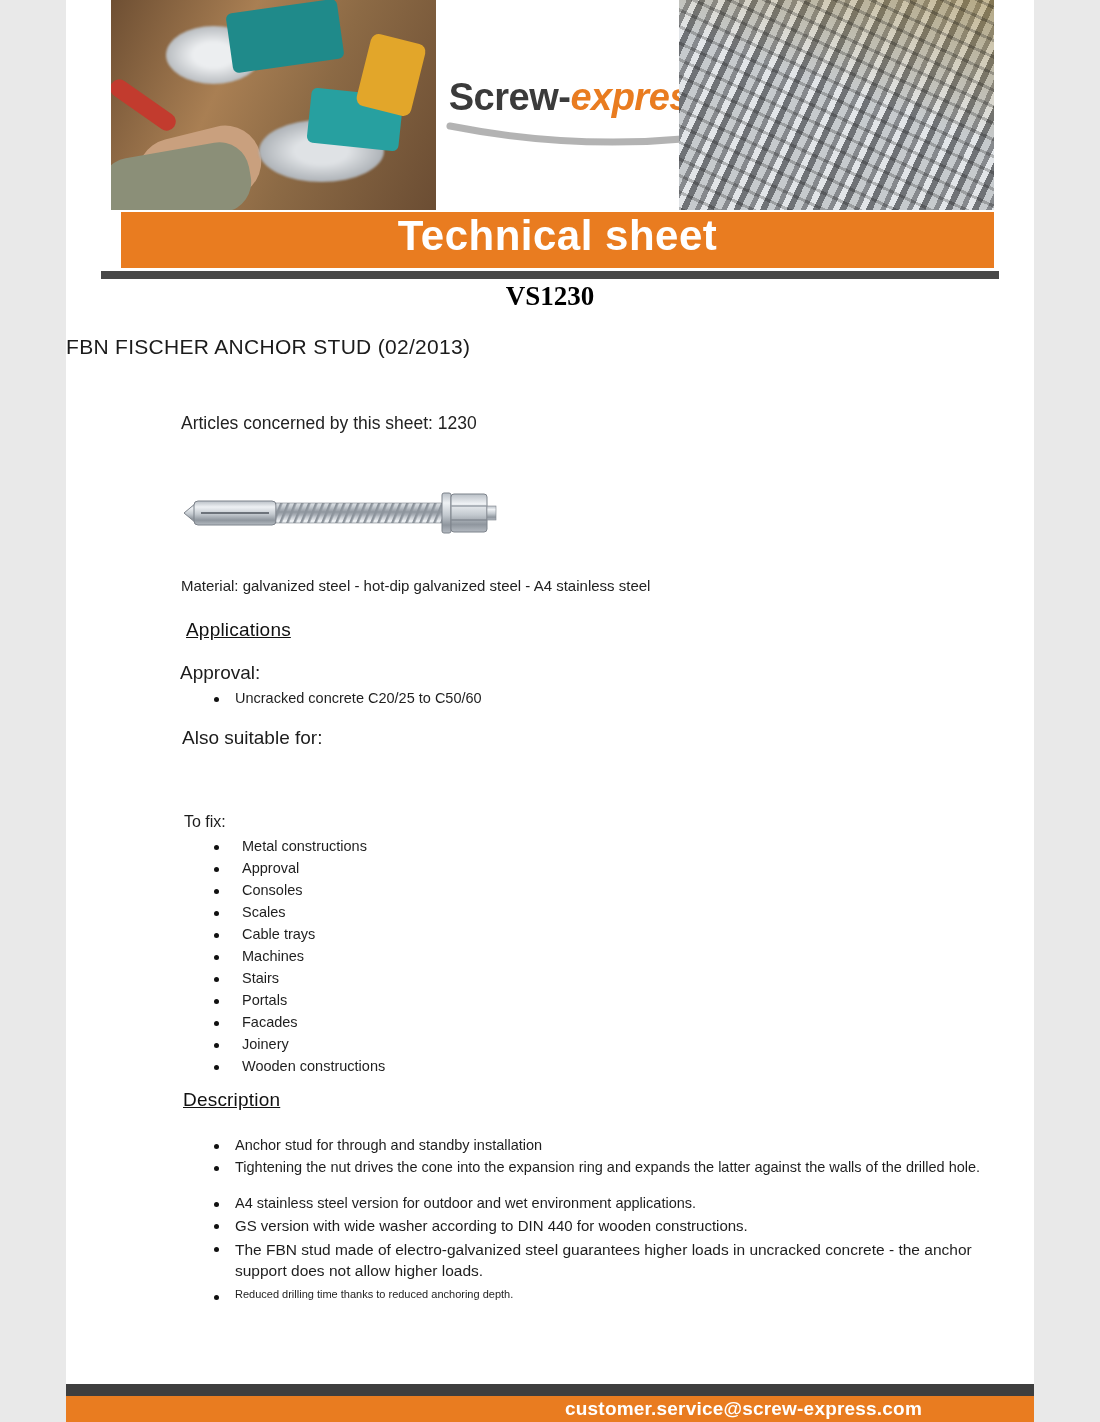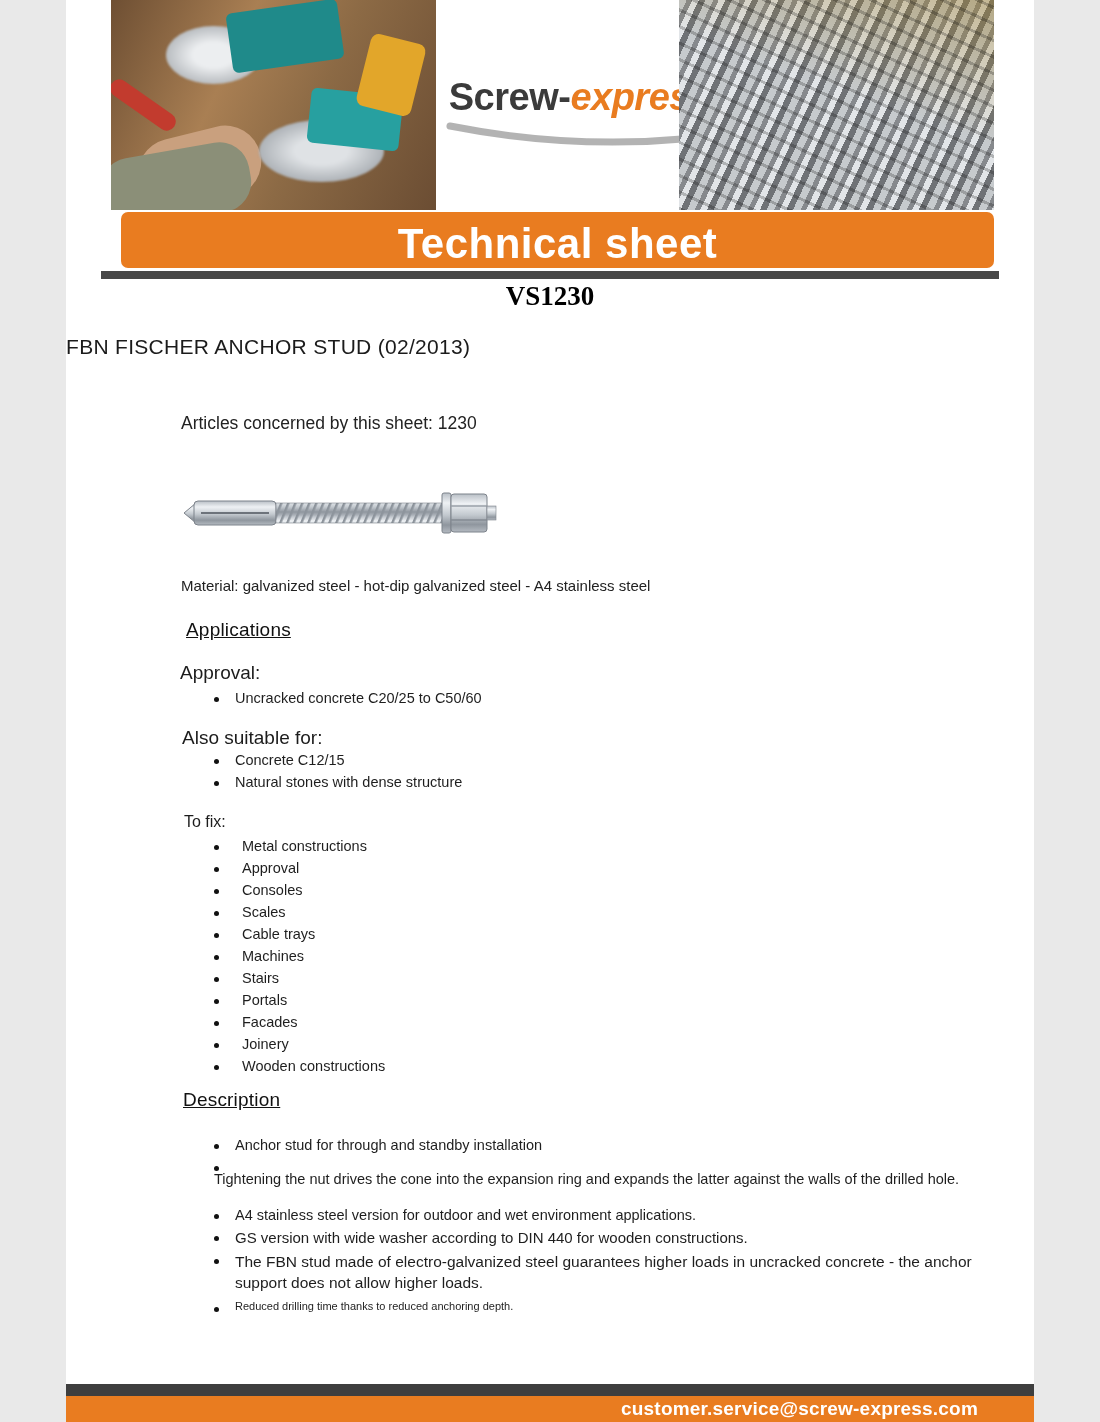--- a/index.html
+++ b/index.html
@@ -32,21 +32,21 @@
   .blob.glint{left:0;top:0;width:315px;height:210px;
     background:repeating-linear-gradient(25deg, rgba(0,0,0,.22) 0 3px, transparent 3px 15px);}
 
   .logo{position:absolute;left:372px;top:76px;width:370px;text-align:center;white-space:nowrap;}
   .logo .p1{font-weight:700;font-size:38px;color:#3b3b3b;letter-spacing:-.5px;}
   .logo .p2{font-weight:700;font-style:italic;font-size:38px;color:var(--accent);letter-spacing:-.5px;}
   .swoosh{position:absolute;left:8px;top:44px;width:354px;height:34px;}
 
   .banner{
     position:absolute;left:55px;right:40px;top:212px;height:56px;
-    background:var(--accent);display:flex;align-items:flex-end;justify-content:center;border-radius:7px;
+    background:var(--accent);display:flex;align-items:flex-start;justify-content:center;
   }
   .banner span{color:#fff;font-weight:700;font-size:42px;letter-spacing:.5px;}
   .rule{position:absolute;left:35px;right:35px;top:271px;height:8px;background:#474747;}
 
   
   .code-title{position:absolute;left:0;right:0;top:281px;text-align:center;
     font-family:"Liberation Serif", serif;font-weight:700;font-size:27px;color:#000;}
   .doc-title{position:absolute;left:0;right:0;top:335px;text-align:left;
     font-size:21px;font-weight:500;color:#1b1b1b;letter-spacing:.3px;}
   .articles{position:absolute;left:115px;top:413px;font-size:17.5px;color:#222;}
@@ -71,29 +71,29 @@
   .approval-list{left:148px;top:690px;}
   .also-list{left:148px;top:752px;}
   .tofix-list{left:148px;top:838px;}
   .tofix-list li{margin-bottom:6.5px;gap:7px;}
 
   .desc-list{left:148px;top:1137px;width:820px;}
   .desc-list li{margin-bottom:6px;}
   .desc-list .dot{width:6px;height:6px;margin-top:8px;}
   .desc-list .txt{font-size:16px;color:#161616;}
   .desc-list li:nth-of-type(2) .txt{font-size:14.5px;}
-  .desc-list li:nth-of-type(2){margin-bottom:20px;flex-direction:column;}
+  .desc-list li:nth-of-type(2){margin-bottom:20px;}
   .desc-list li:nth-of-type(4) .txt{font-size:15px;}
   .desc-list li:nth-of-type(5) .txt{font-size:15.5px;max-width:770px;line-height:1.35;}
   .desc-list li:nth-of-type(6) .txt{font-size:11px;}
 
   
   .footer-dark{position:absolute;left:0;right:0;bottom:26px;height:12px;background:var(--bar-dark);}
   .footer-orange{position:absolute;left:0;right:0;bottom:0;height:26px;background:var(--accent);
-    display:flex;align-items:center;justify-content:flex-end;padding-right:56px;box-sizing:border-box;}
+    display:flex;align-items:center;justify-content:flex-end;padding-right:112px;box-sizing:border-box;}
   .footer-orange span{color:#fff;font-weight:700;font-size:19px;letter-spacing:.2px;}
 </style>
 </head>
 <body>
 
 <div class="page">
 
   <div class="photo left">
     <div class="blob hand"></div>
     <div class="blob sleeve"></div>
@@ -159,32 +159,20 @@
   <div class="approval-label">Approval:</div>
   <ul class="blist approval-list">
 
       <li>
         <span class="dot"></span>
         <span class="txt">Uncracked concrete C20/25 to C50/60</span>
       </li>
     </ul>
 
   <div class="also-label">Also suitable for:</div>
-  <ul class="blist also-list">
-
-      <li>
-        <span class="dot"></span>
-        <span class="txt">Concrete C12/15</span>
-      </li>
-
-      <li>
-        <span class="dot"></span>
-        <span class="txt">Natural stones with dense structure</span>
-      </li>
-    </ul>
 
   <div class="tofix-label">To fix:</div>
   <ul class="blist tofix-list">
 
       <li>
         <span class="dot"></span>
         <span class="txt">Metal constructions</span>
       </li>
 
       <li>

